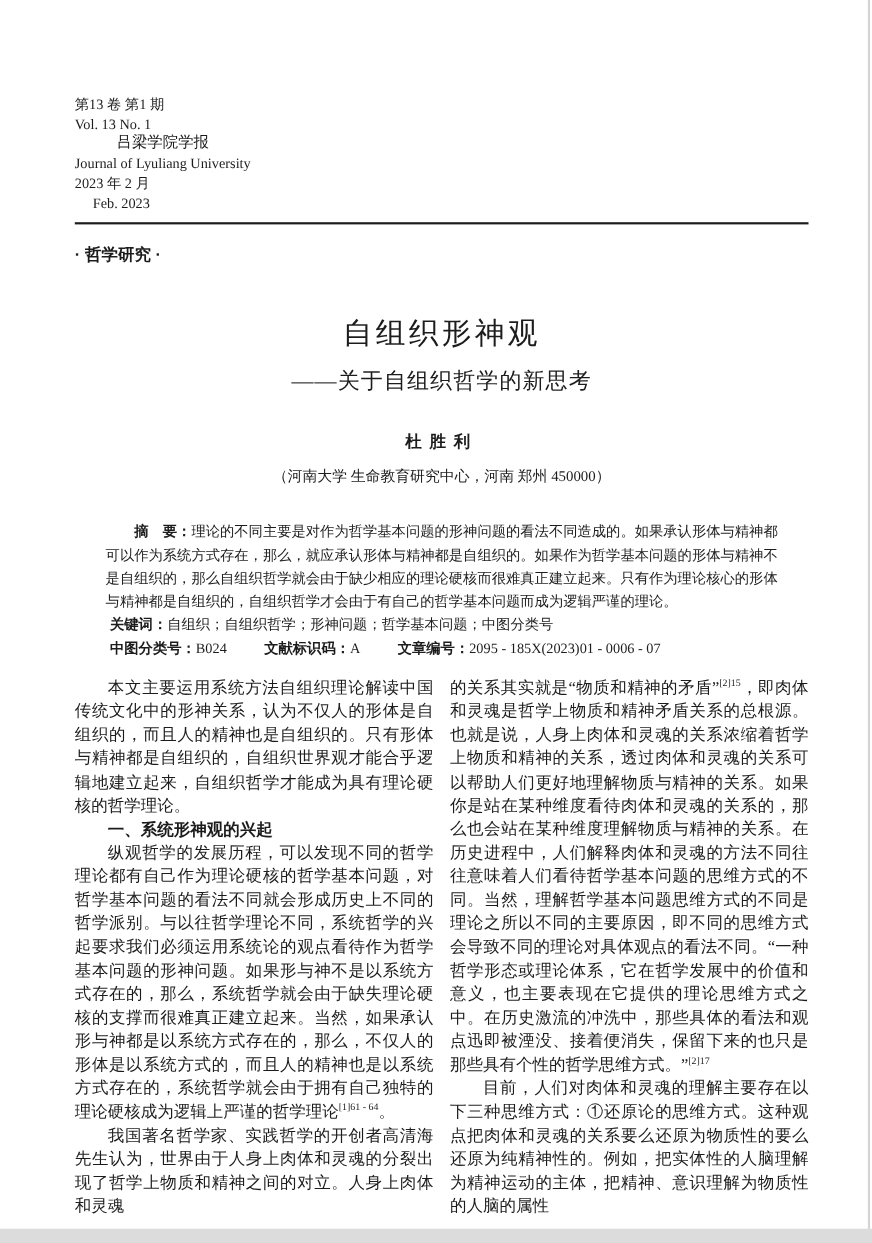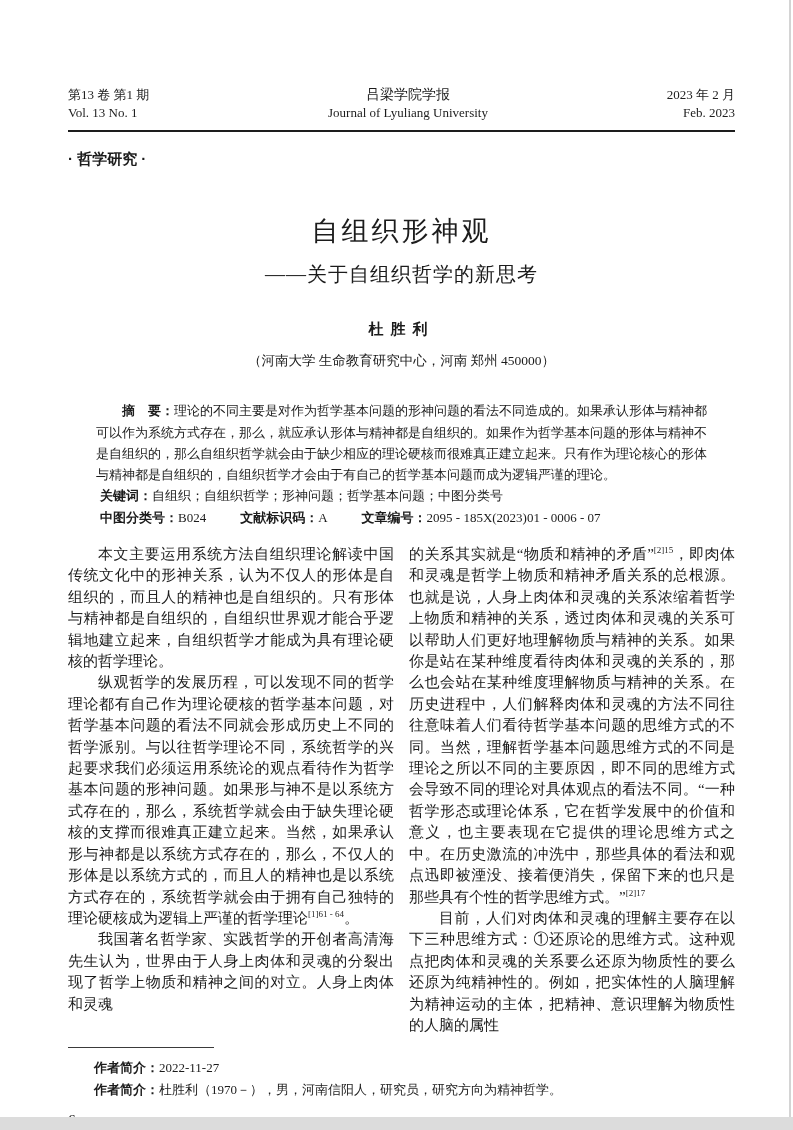--- a/index.html
+++ b/index.html
@@ -11,21 +11,21 @@
     position:relative;
     overflow:hidden;
   }
   .page { position:relative; width:793px; height:1130px; background:#fff; }
   .right-edge-line { position:absolute; top:0; right:2px; width:2px; height:1118px; background:#d4d4d4; }
   .bottom-band { position:absolute; left:0; bottom:0; width:793px; height:13px; background:#dcdcdc; }
 
   .content { padding:86px 58px 0 68px; width:667px; box-sizing:content-box; }
 
   
-  .jheader { display:flex; justify-content:space-between; align-items:flex-start; font-size:13px; line-height:18px; }
+  .jheader { display:flex; justify-content:space-between; align-items:flex-start; font-size:13px; line-height:18px;flex-direction:column; }
   .jheader .blk-left { text-align:left; }
   .jheader .blk-center { text-align:center; flex:1; }
   .jheader .blk-right { text-align:right; }
   .jname-cn { font-size:14px; }
   .jheader-rule { border:0; border-top:2px solid #1d1d1d; margin:8px 0 0 0; }
 
   .section-label {
     margin-top:18px;
     font-family:"Liberation Sans","DejaVu Sans",sans-serif;
     font-weight:bold; font-size:15px;
@@ -94,20 +94,21 @@
 
     <div class="meta">
       <p class="abstract"><span class="lbl">摘　要：</span><span>理论的不同主要是对作为哲学基本问题的形神问题的看法不同造成的。如果承认形体与精神都可以作为系统方式存在，那么，就应承认形体与精神都是自组织的。如果作为哲学基本问题的形体与精神不是自组织的，那么自组织哲学就会由于缺少相应的理论硬核而很难真正建立起来。只有作为理论核心的形体与精神都是自组织的，自组织哲学才会由于有自己的哲学基本问题而成为逻辑严谨的理论。</span></p>
       <p class="kwline"><span class="lbl">关键词：</span><span>自组织；自组织哲学；形神问题；哲学基本问题；中图分类号</span></p>
       <p class="clsline"><span class="cls-item"><span class="lbl">中图分类号：</span><span>B024</span></span><span class="cls-item"><span class="lbl">文献标识码：</span><span>A</span></span><span class="cls-item"><span class="lbl">文章编号：</span><span>2095 - 185X(2023)01 - 0006 - 07</span></span></p>
     </div>
 
     <div class="body-cols">
       <div class="col">
         <p><span>本文主要运用系统方法自组织理论解读中国传统文化中的形神关系，认为不仅人的形体是自组织的，而且人的精神也是自组织的。只有形体与精神都是自组织的，自组织世界观才能合乎逻辑地建立起来，自组织哲学才能成为具有理论硬核的哲学理论。</span></p>
+        <div class="body-heading">一、系统形神观的兴起</div>
         <p><span>纵观哲学的发展历程，可以发现不同的哲学理论都有自己作为理论硬核的哲学基本问题，对哲学基本问题的看法不同就会形成历史上不同的哲学派别。与以往哲学理论不同，系统哲学的兴起要求我们必须运用系统论的观点看待作为哲学基本问题的形神问题。如果形与神不是以系统方式存在的，那么，系统哲学就会由于缺失理论硬核的支撑而很难真正建立起来。当然，如果承认形与神都是以系统方式存在的，那么，不仅人的形体是以系统方式的，而且人的精神也是以系统方式存在的，系统哲学就会由于拥有自己独特的理论硬核成为逻辑上严谨的哲学理论</span><sup>[1]61 - 64</sup><span>。</span></p>
         <p><span>我国著名哲学家、实践哲学的开创者高清海先生认为，世界由于人身上肉体和灵魂的分裂出现了哲学上物质和精神之间的对立。人身上肉体和灵魂</span></p>
       </div>
       <div class="col">
         <p class="noindent"><span>的关系其实就是“物质和精神的矛盾”</span><sup>[2]15</sup><span>，即肉体和灵魂是哲学上物质和精神矛盾关系的总根源。也就是说，人身上肉体和灵魂的关系浓缩着哲学上物质和精神的关系，透过肉体和灵魂的关系可以帮助人们更好地理解物质与精神的关系。如果你是站在某种维度看待肉体和灵魂的关系的，那么也会站在某种维度理解物质与精神的关系。在历史进程中，人们解释肉体和灵魂的方法不同往往意味着人们看待哲学基本问题的思维方式的不同。当然，理解哲学基本问题思维方式的不同是理论之所以不同的主要原因，即不同的思维方式会导致不同的理论对具体观点的看法不同。“一种哲学形态或理论体系，它在哲学发展中的价值和意义，也主要表现在它提供的理论思维方式之中。在历史激流的冲洗中，那些具体的看法和观点迅即被湮没、接着便消失，保留下来的也只是那些具有个性的哲学思维方式。”</span><sup>[2]17</sup></p>
         <p><span>目前，人们对肉体和灵魂的理解主要存在以下三种思维方式：①还原论的思维方式。这种观点把肉体和灵魂的关系要么还原为物质性的要么还原为纯精神性的。例如，把实体性的人脑理解为精神运动的主体，把精神、意识理解为物质性的人脑的属性</span></p>
       </div>
     </div>
 
     <hr class="footnote-rule">

